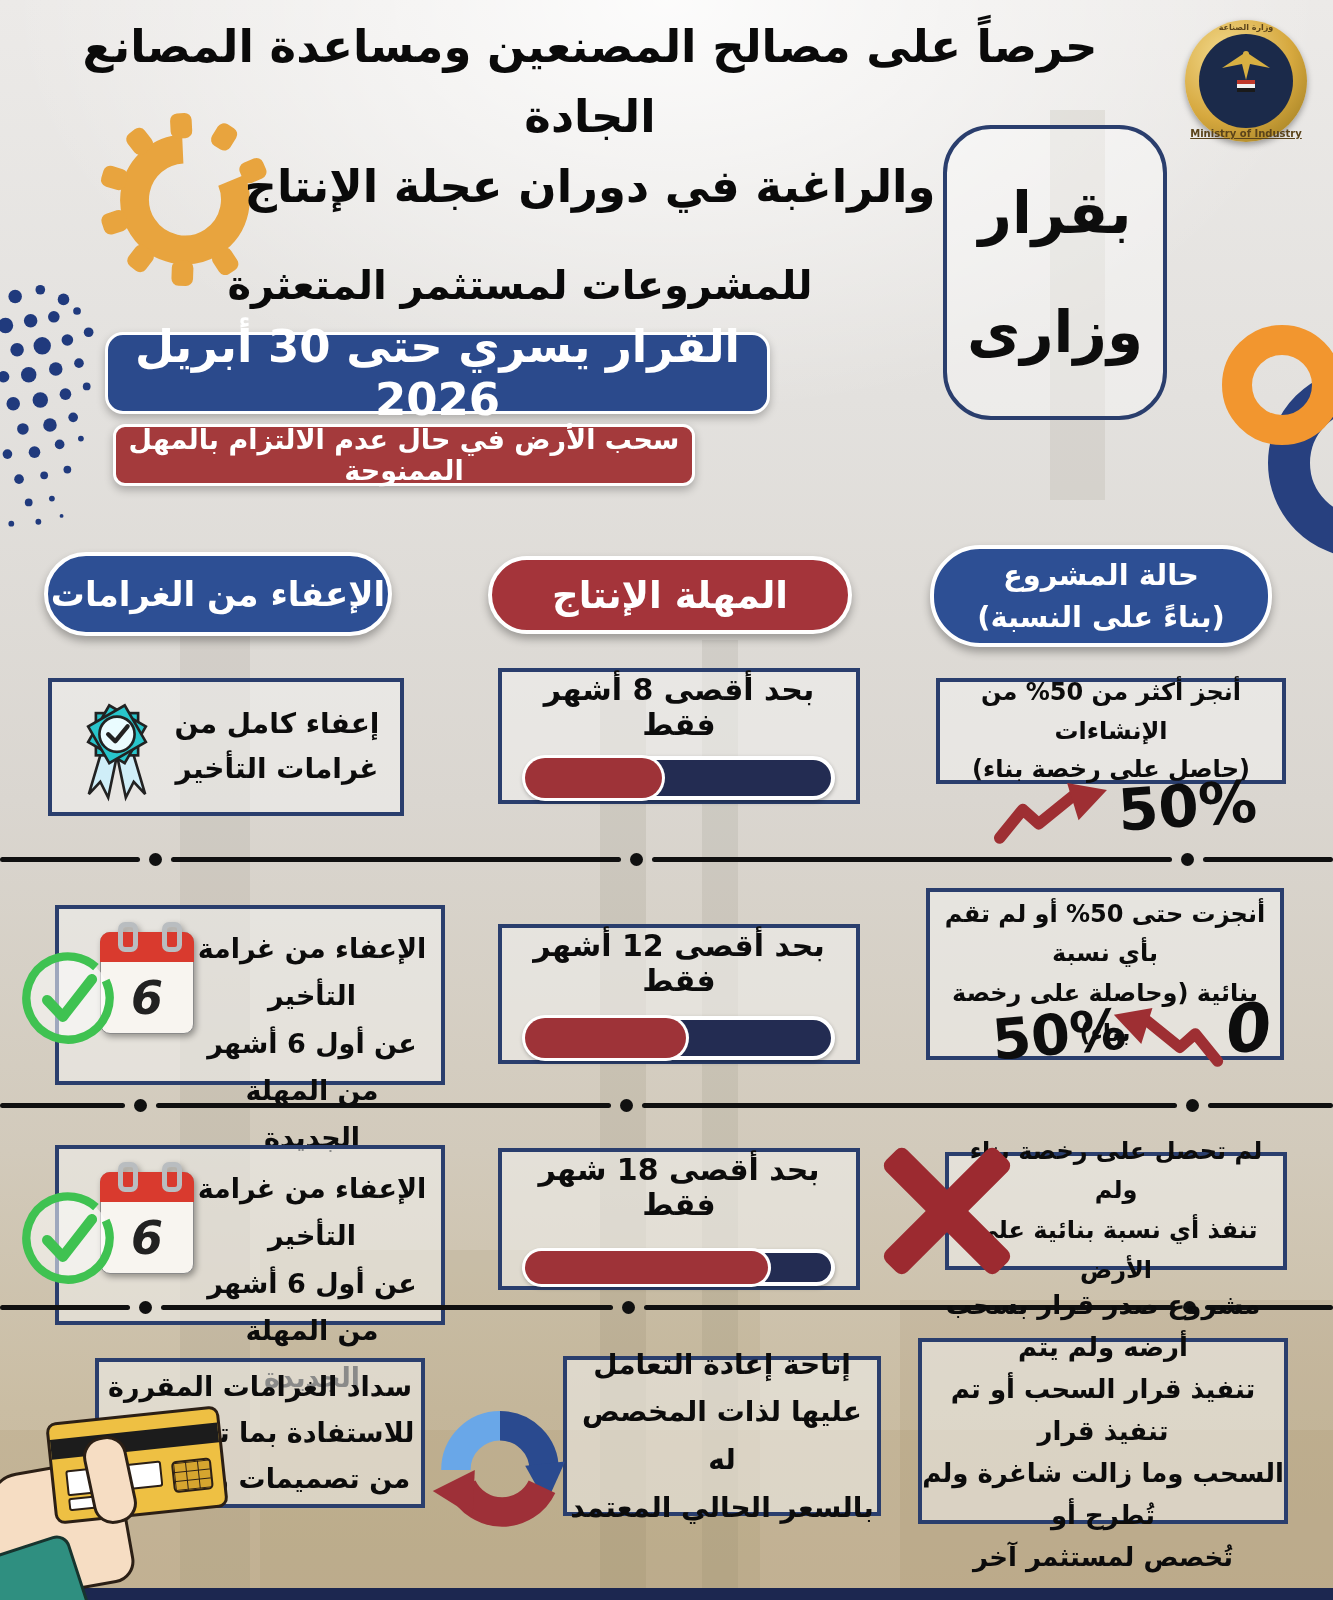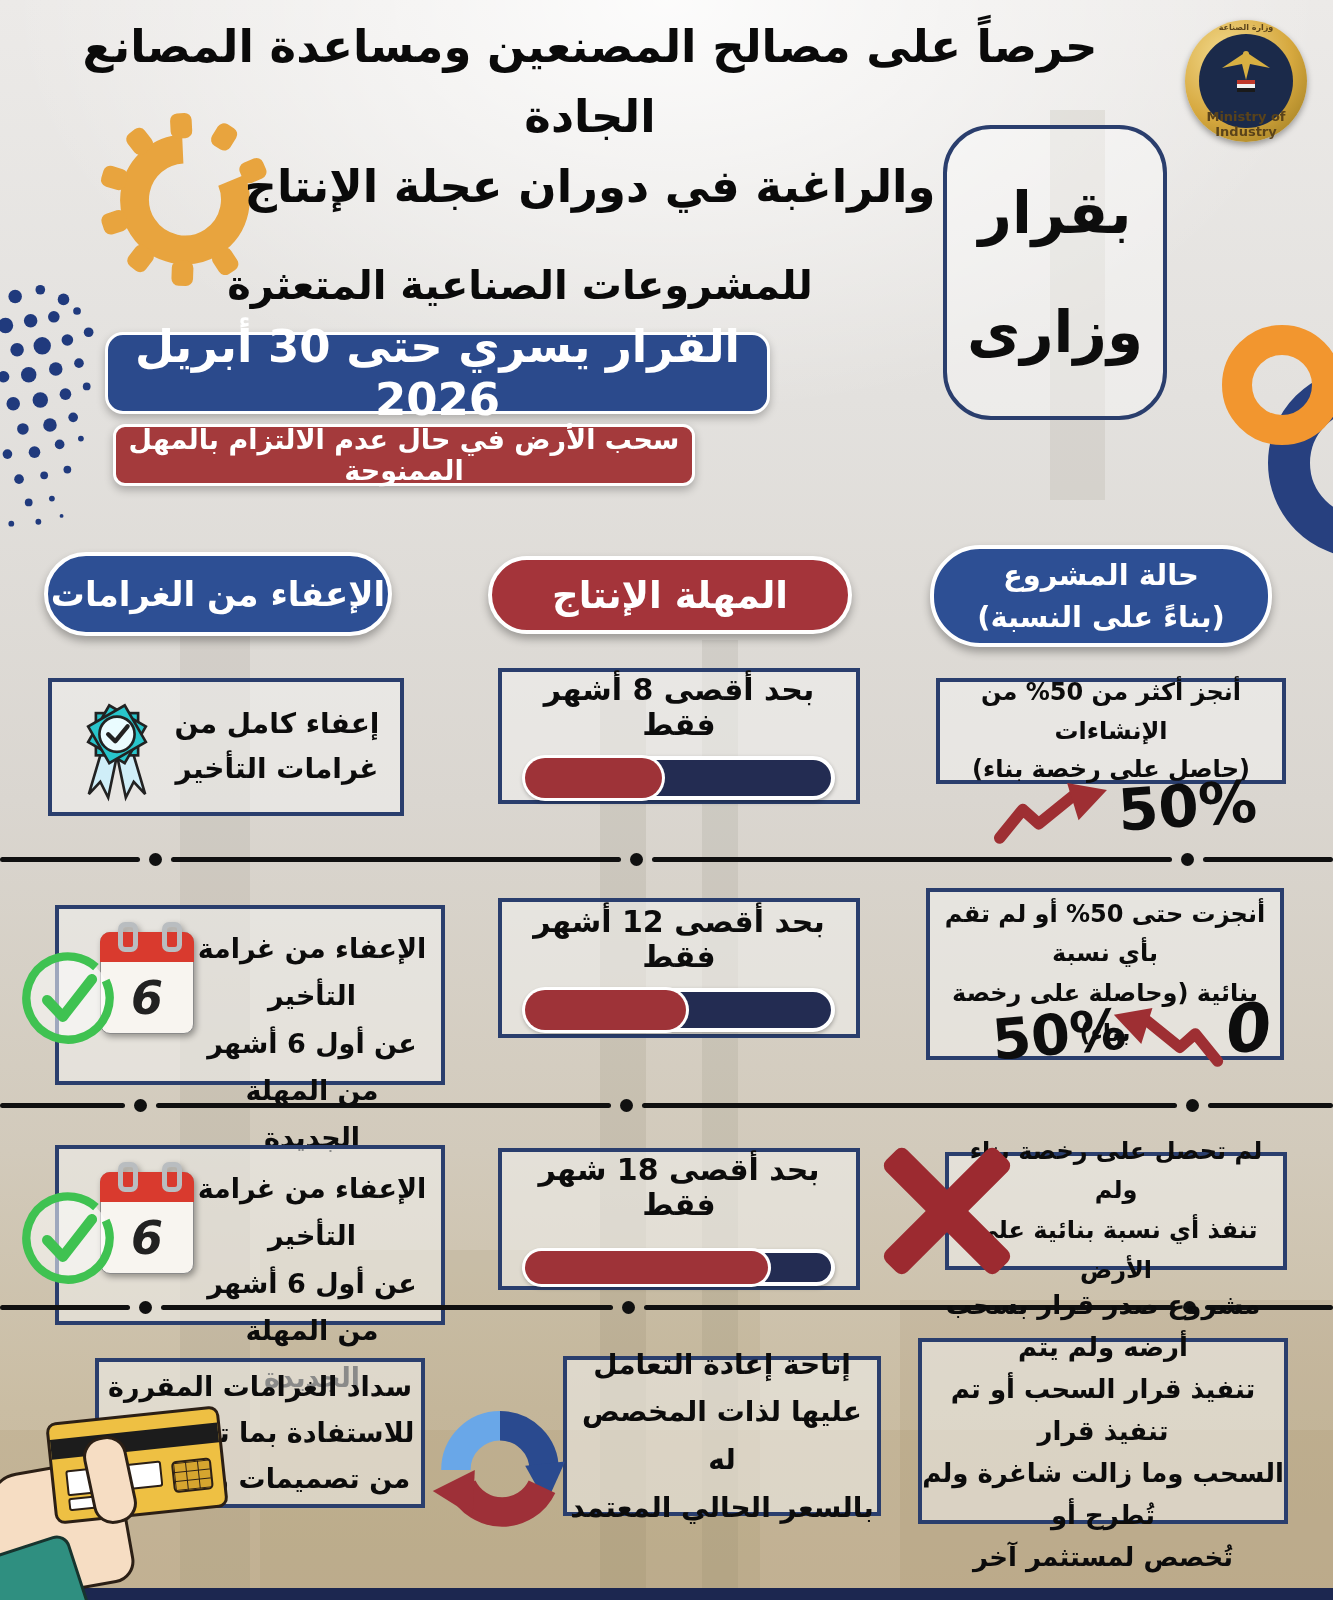--- a/index.html
+++ b/index.html
@@ -119,28 +119,28 @@
     <div class="logo-txt" style="top:3px;font-size:8px;color:#5a431a;">وزارة الصناعة</div>
     <div class="logo-inner">
       <svg style="position:absolute;left:50%;top:16px;transform:translateX(-50%);" width="52" height="42" viewBox="0 0 52 42">
         <polygon points="26,2 50,18 30,14 26,30 22,14 2,18" fill="#d8b042"></polygon>
         <circle cx="26" cy="4" r="3" fill="#d8b042"></circle>
         <rect x="17" y="30" width="18" height="4" fill="#c0392b"></rect>
         <rect x="17" y="34" width="18" height="4" fill="#f2f2f2"></rect>
         <rect x="17" y="38" width="18" height="4" fill="#1a1a1a"></rect>
       </svg>
     </div>
-    <div class="logo-txt" style="bottom:3px;font-size:13px;color:#5a431a;">Ministry of Industry</div>
+    <div class="logo-txt" style="bottom:3px;font-size:10px;color:#5a431a;text-decoration:underline;">Ministry of Industry</div>
   </div>
 
   <div class="headline" style="left:10px;top:12px;width:1160px;font-size:45px;line-height:1.55;">
     <span style="display:block;">حرصاً على مصالح المصنعين ومساعدة المصانع الجادة</span>
     <span style="display:block;">والراغبة في دوران عجلة الإنتاج</span>
   </div>
-  <div class="headline" style="left:200px;top:262px;width:640px;font-size:40px;">للمشروعات الصناعية المتعثرة</div>
+  <div class="headline" style="left:200px;top:262px;width:640px;font-size:40px;">للمشروعات لمستثمر المتعثرة</div>
 
   <div class="abs z2" style="left:943px;top:125px;width:224px;height:295px;box-sizing:border-box;border:4px solid #2a3e6d;border-radius:48px;
               background:rgba(252,252,252,0.40);display:flex;flex-direction:column;justify-content:space-evenly;align-items:center;
               font-size:58px;font-weight:900;color:#0d0d0d;">
     <span>بقرار</span>
     <span>وزارى</span>
   </div>
 
   <div class="banner" style="left:105px;top:332px;width:665px;height:82px;border-radius:18px;background:#2b4a8c;font-size:45px;">القرار يسري حتى 30 أبريل 2026</div>
   <div class="banner" style="left:113px;top:424px;width:582px;height:62px;border-radius:12px;background:#a43a3c;font-size:27px;">سحب الأرض في حال عدم الالتزام بالمهل الممنوحة</div>
@@ -213,21 +213,21 @@
       <div class="cal-top"></div>
     <div class="cal-ring" style="left:18px;"></div>
       <div class="cal-ring" style="left:62px;"></div>
     <div class="cal-num">6</div>
   </div>
   <svg class="abs" style="left:16px;top:946px;width:104px;height:104px;z-index:3;" viewBox="0 0 100 100">
     <circle cx="50" cy="50" r="40" fill="rgba(255,255,255,0.55)" stroke="#3fc251" stroke-width="8" stroke-dasharray="235 16" transform="rotate(-25 50 50)"></circle>
     <path d="M30 52 l15 16 l28 -36" fill="none" stroke="#3fc251" stroke-width="10" stroke-linecap="round" stroke-linejoin="round"></path>
   </svg>
 
-  <div class="box ctext" style="left:498px;top:898px;width:362px;height:140px;font-size:30px;gap:14px;">
+  <div class="box ctext" style="left:498px;top:924px;width:362px;height:140px;font-size:30px;gap:14px;justify-content:space-between;">
     <span>بحد أقصى 12 أشهر فقط</span>
     <div class="bar">
       <div class="bar-fill" style="width: 53%;"></div>
     </div>
   </div>
 
   <div class="box ctext" style="left:926px;top:880px;width:358px;height:172px;font-size:24px;line-height:1.65;margin-top:8px;">
     <span>أنجزت حتى 50% أو لم تقم بأي نسبة</span>
     <span>بنائية (وحاصلة على رخصة بناء)</span>
   </div>

